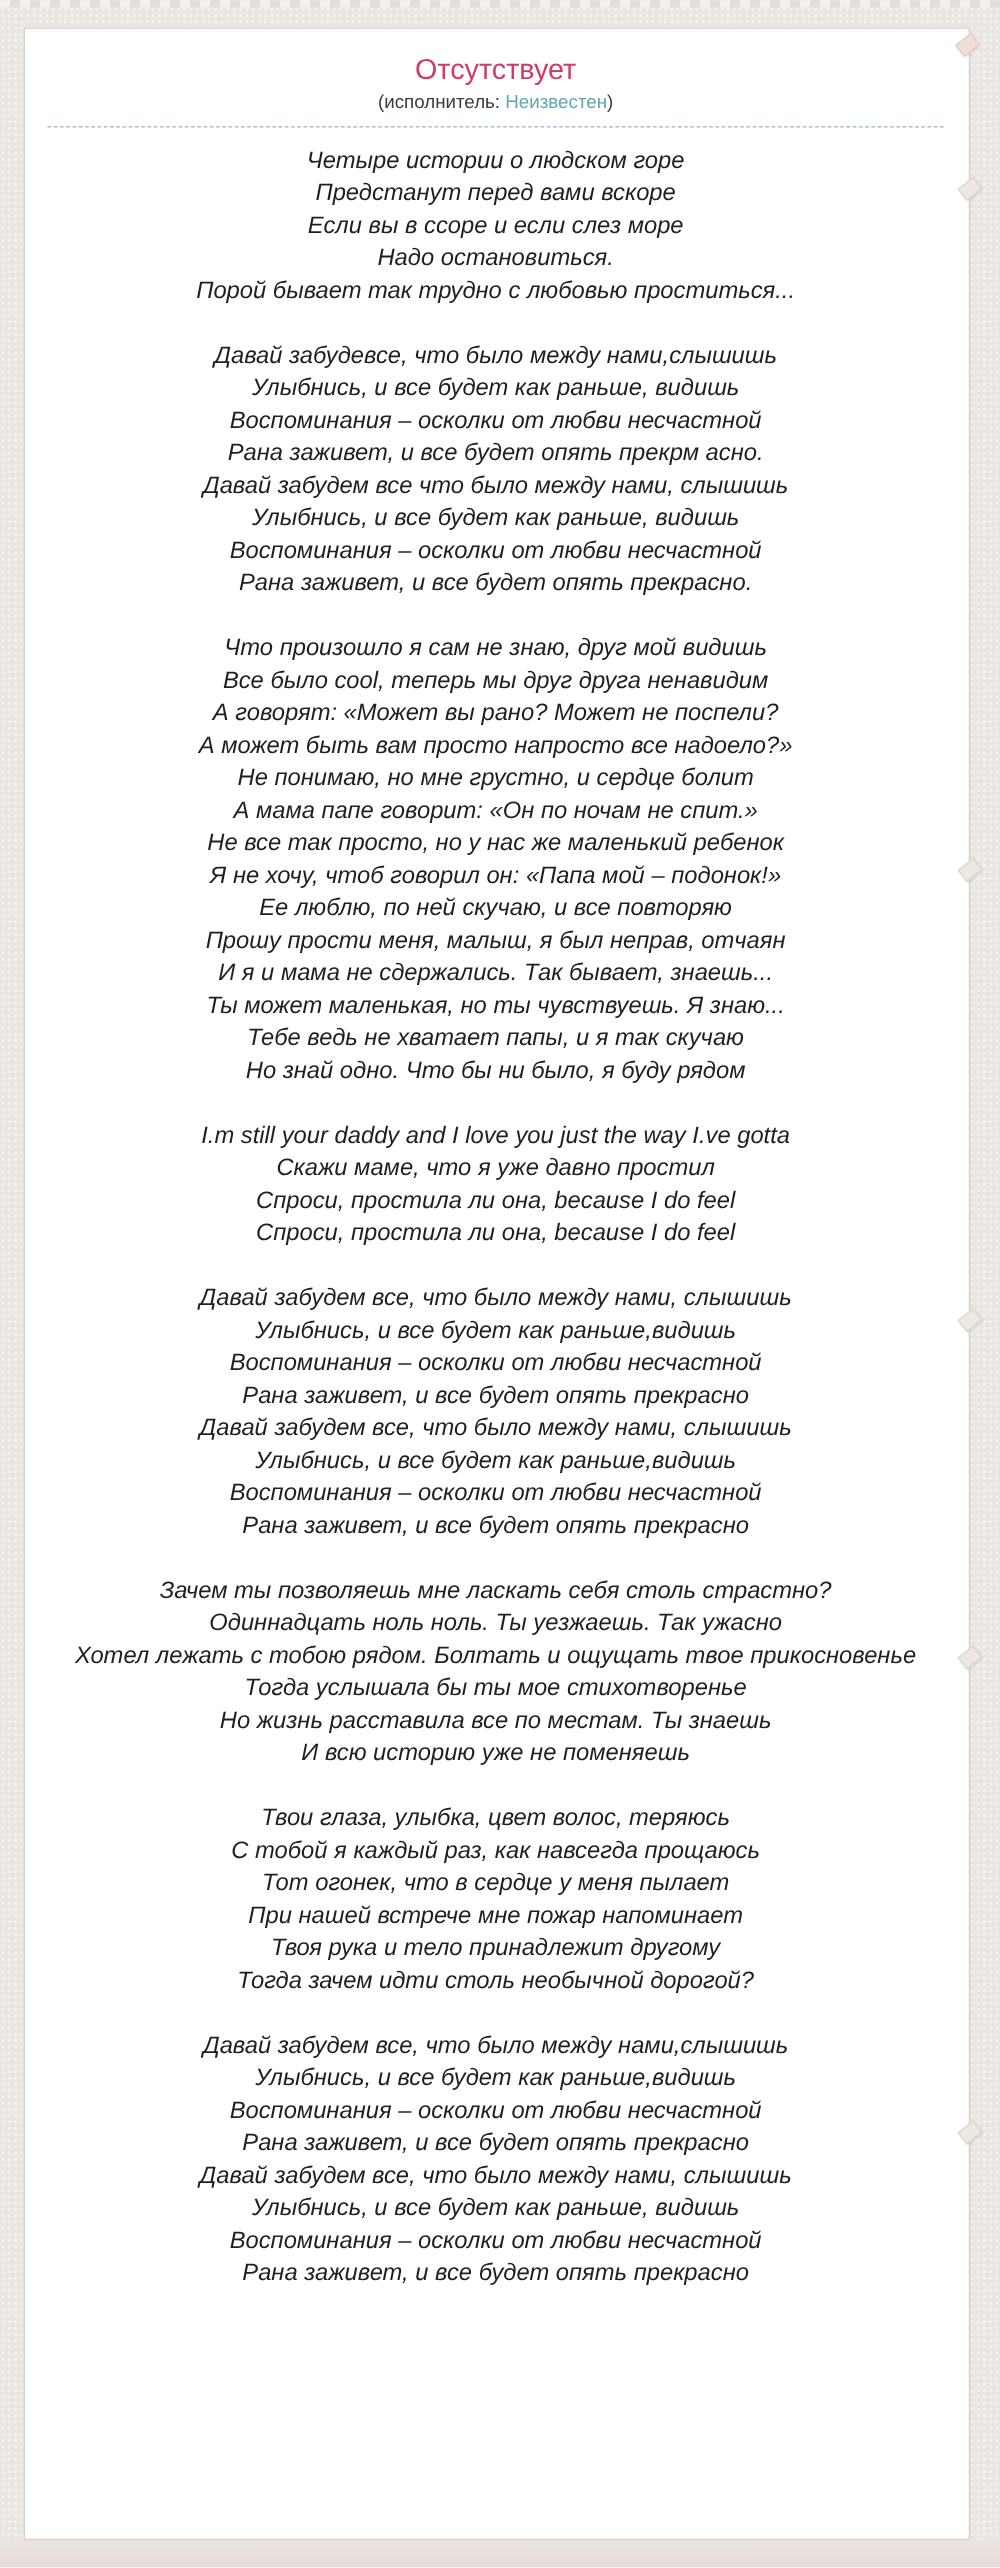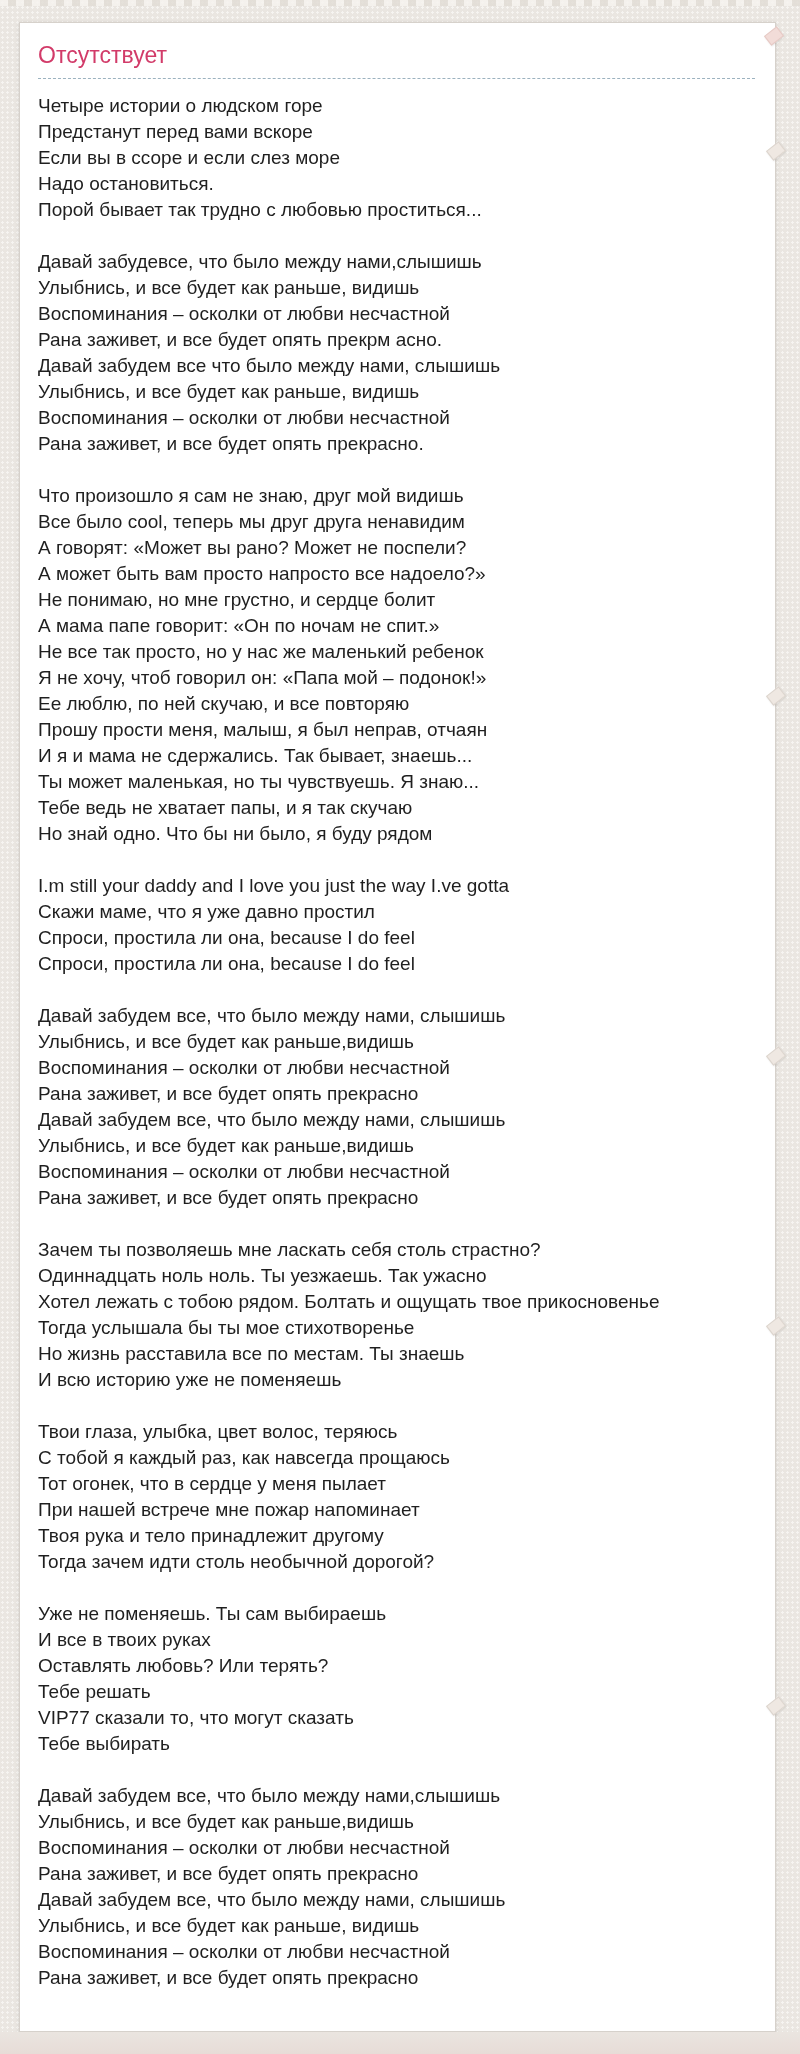--- a/index.html
+++ b/index.html
@@ -12,20 +12,21 @@
     overflow: hidden;
     font-family: "Liberation Sans", "DejaVu Sans", sans-serif;
   }
   .page {
     position: relative;
     width: 800px;
     height: 2054px;
     background-color: var(--c-page_background, #eae6e1);
     background-image: radial-gradient(circle, rgba(255,255,255,0.55) 1px, rgba(0,0,0,0) 1.2px);
     background-size: 5px 5px;
+    text-align: center;
   }
   .top-texture {
     position: absolute;
     top: 0; left: 0; right: 0;
     height: 6px;
     background: repeating-linear-gradient(90deg, #f6f3ef 0 8px, #e2ddd6 8px 16px);
     opacity: 0.85;
   }
   .paper {
     position: absolute;
@@ -64,20 +65,21 @@
   }
   .lyrics {
     margin-top: 14px;
   }
   .stanza {
     margin: 26px 0 0 0;
     font-size: 19px;
     line-height: 26px;
     color: var(--c-text, #1f1f1f);
     white-space: pre-line;
+    font-style: italic;
   }
   .stanza:first-child {
     margin-top: 0;
   }
   .tear {
     position: absolute;
     width: 14px;
     height: 10px;
     background: #efe8e2;
     border: 1px solid #dcd5ce;
@@ -99,20 +101,21 @@
   }
 </style>
 </head>
 <body>
 
 <div class="page">
   <div class="top-texture"></div>
 
   <div class="paper">
     <h1 class="title">Отсутствует</h1>
+    <p class="artist"><span>(исполнитель: </span><a class="artist-link">Неизвестен</a><span>)</span></p>
     <div class="separator"></div>
 
     <div class="lyrics">
       <p class="stanza">Четыре истории о людском горе
 Предстанут перед вами вскоре
 Если вы в ссоре и если слез море
 Надо остановиться.
 Порой бывает так трудно с любовью проститься...</p>
       <p class="stanza">Давай забудевсе, что было между нами,слышишь
 Улыбнись, и все будет как раньше, видишь
@@ -153,26 +156,20 @@
 Хотел лежать с тобою рядом. Болтать и ощущать твое прикосновенье
 Тогда услышала бы ты мое стихотворенье
 Но жизнь расставила все по местам. Ты знаешь
 И всю историю уже не поменяешь</p>
       <p class="stanza">Твои глаза, улыбка, цвет волос, теряюсь
 С тобой я каждый раз, как навсегда прощаюсь
 Тот огонек, что в сердце у меня пылает
 При нашей встрече мне пожар напоминает
 Твоя рука и тело принадлежит другому
 Тогда зачем идти столь необычной дорогой?</p>
-      <p class="stanza">Уже не поменяешь. Ты сам выбираешь
-И все в твоих руках
-Оставлять любовь? Или терять?
-Тебе решать
-VIP77 сказали то, что могут сказать
-Тебе выбирать</p>
       <p class="stanza">Давай забудем все, что было между нами,слышишь
 Улыбнись, и все будет как раньше,видишь
 Воспоминания – осколки от любви несчастной
 Рана заживет, и все будет опять прекрасно
 Давай забудем все, что было между нами, слышишь
 Улыбнись, и все будет как раньше, видишь
 Воспоминания – осколки от любви несчастной
 Рана заживет, и все будет опять прекрасно</p>
     </div>
   </div>

